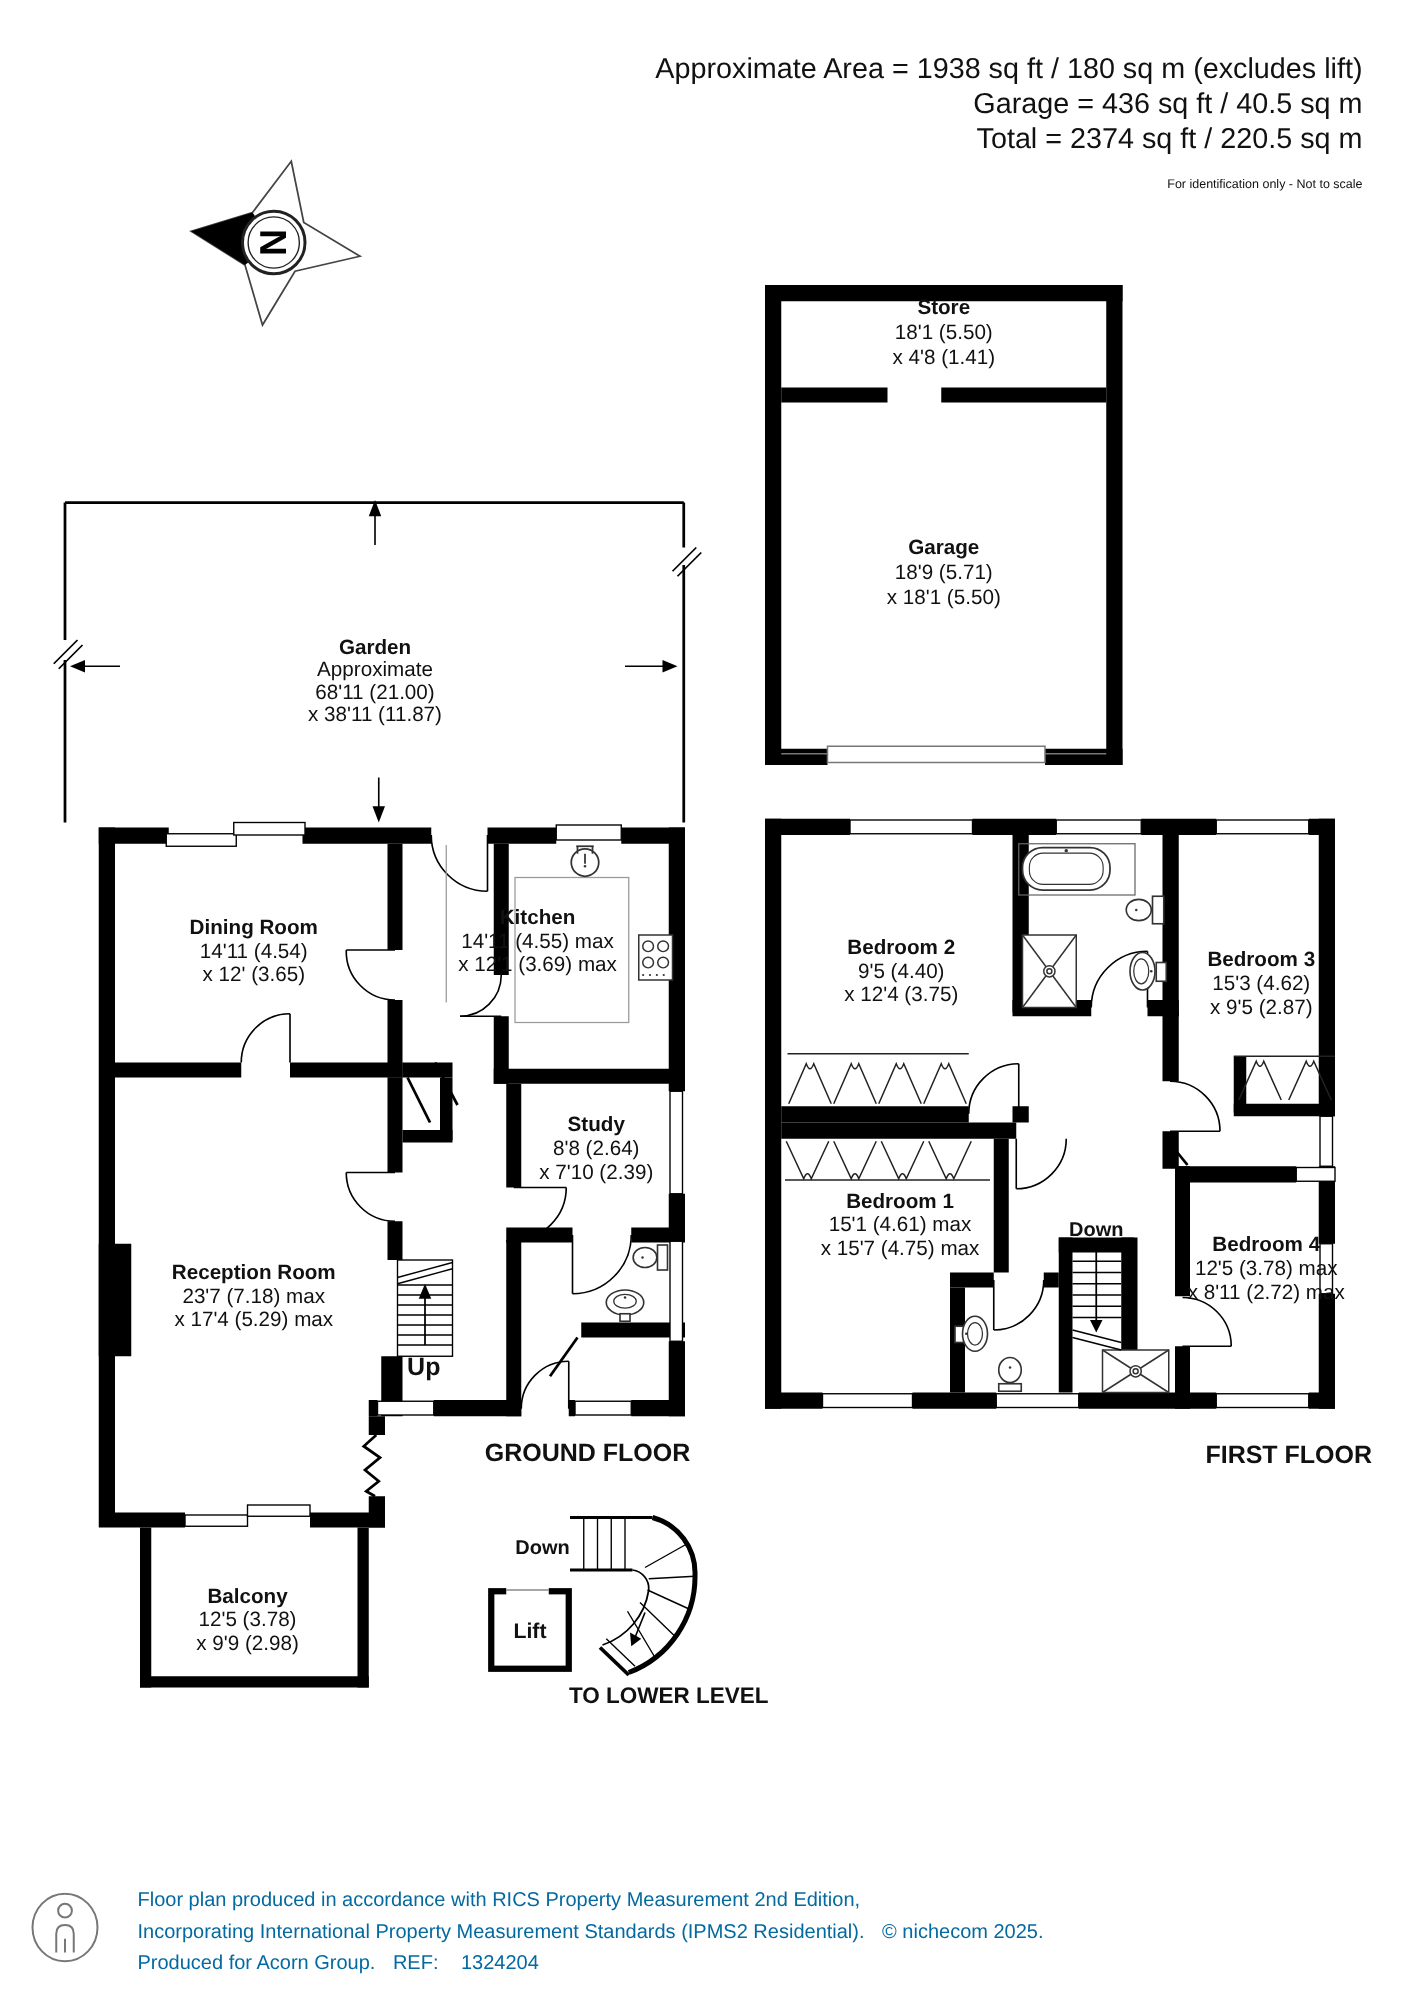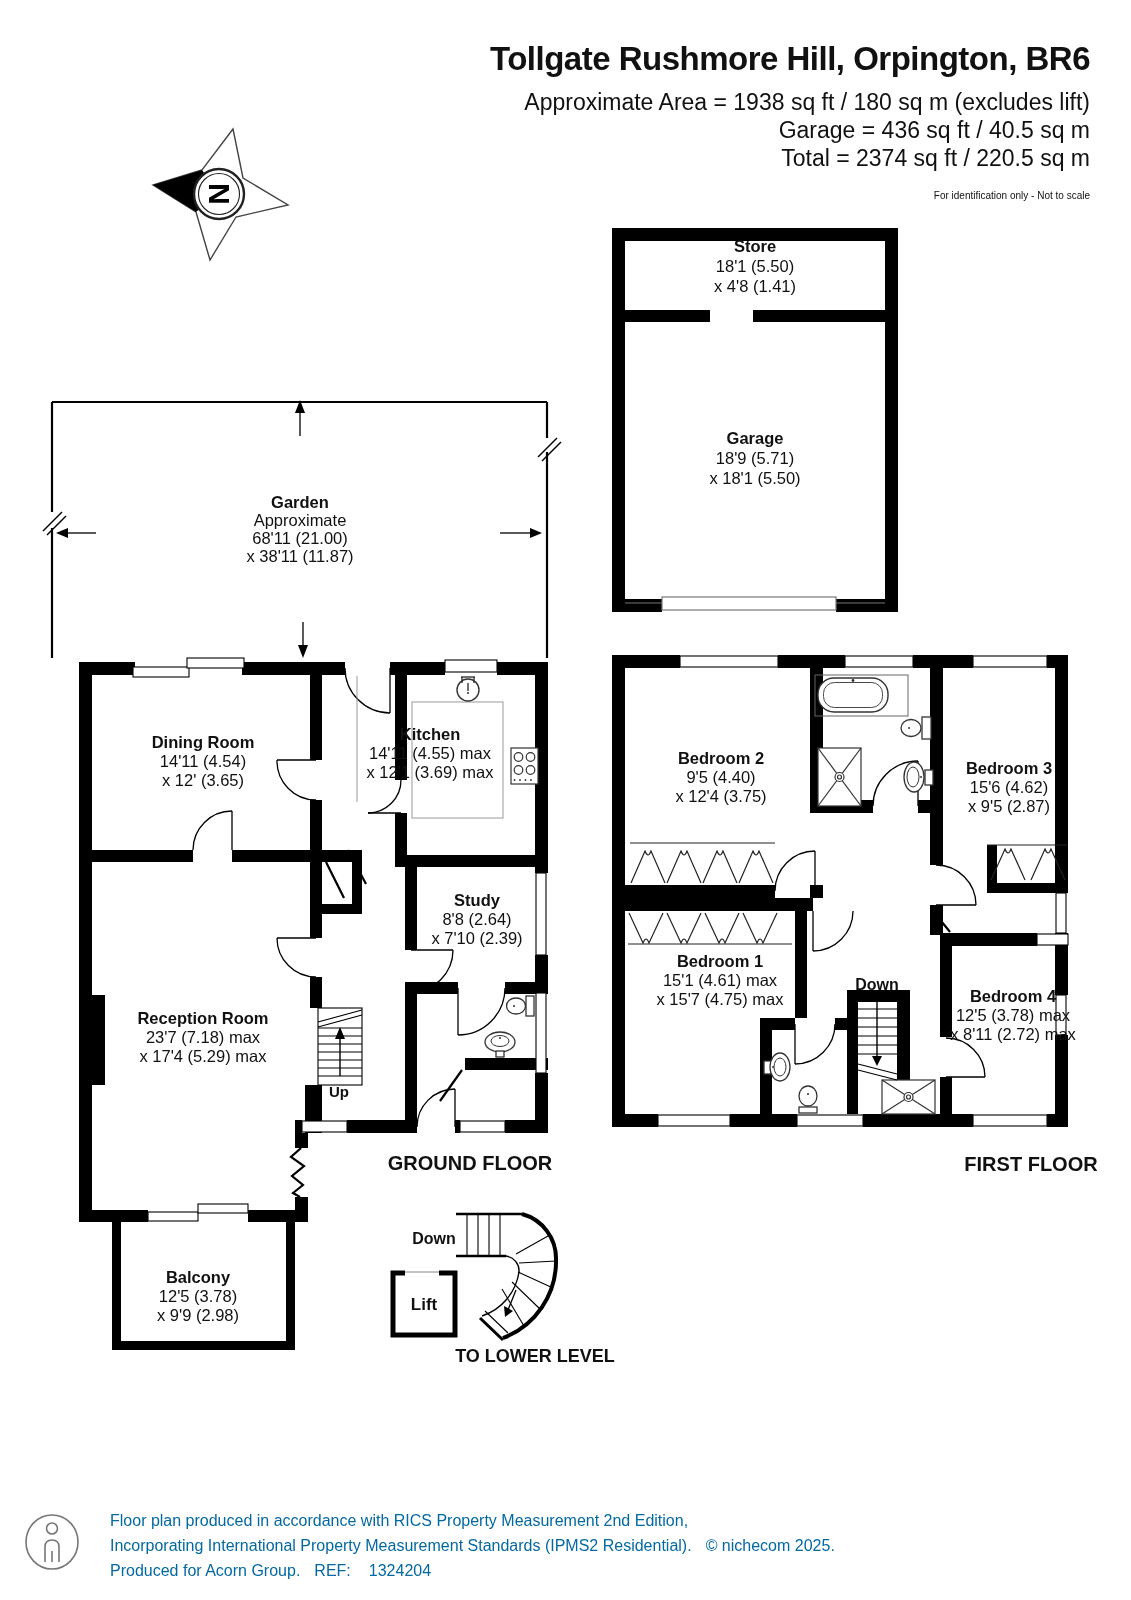--- a/index.html
+++ b/index.html
@@ -6,25 +6,25 @@
   body{font-family:"Liberation Sans",sans-serif;color:#111;}
   .canvas{position:relative;width:1131px;height:1600px;background:#fff;overflow:hidden;}
   .plan-svg{position:absolute;left:0;top:0;}
   .header{position:absolute;top:40px;right:41px;text-align:right;}
   .title{font-size:33px;font-weight:bold;margin:0 0 10px 0;letter-spacing:-0.5px;}
   .area-line{font-size:23px;line-height:28px;}
   .disclaimer{font-size:10px;margin-top:18px;}
   .room-label{position:absolute;transform:translateX(-50%);text-align:center;font-size:16.5px;line-height:19px;white-space:nowrap;}
   .room-label .nm{font-weight:bold;display:block;}
   .room-label span{display:block;}
-  .lh18{line-height:18px;}
+  .lh18{line-height:18px;margin-top:16px;}
   .lh20{line-height:20px;}
   .floor-label{position:absolute;transform:translateX(-50%);font-weight:bold;font-size:20px;white-space:nowrap;}
   .small-label{position:absolute;transform:translateX(-50%);font-weight:bold;font-size:16px;white-space:nowrap;}
-  .up-label{font-size:15px;}
+  .up-label{font-size:20px;}
   .footer{position:absolute;left:110px;top:1508px;font-size:16px;line-height:25px;color:#0369a1;}
   .footer .sp{margin-left:14px;}
   .footer .sp2{margin-left:18px;}
   .footer-icon{position:absolute;left:24px;top:1514px;}
 </style>
 </head>
 <body>
 
 <div class="canvas">
 
@@ -363,21 +363,20 @@
         <line x1="858" y1="1054" x2="897" y2="1054"></line>
         <line x1="877" y1="999" x2="877" y2="1058" stroke-width="1.4"></line>
         <polygon points="877,1066 872,1056 882,1056" fill="#000" stroke="none"></polygon>
         <line x1="858" y1="1064" x2="897" y2="1074"></line>
           <line x1="858" y1="1070" x2="897" y2="1080"></line>
       </g>
     </g>
   </svg>
 
   <div class="header">
-    <h1 class="title">Tollgate Rushmore Hill, Orpington, BR6</h1>
     <div class="area-line">Approximate Area = 1938 sq ft / 180 sq m (excludes lift)</div>
     <div class="area-line">Garage = 436 sq ft / 40.5 sq m</div>
     <div class="area-line">Total = 2374 sq ft / 220.5 sq m</div>
     <div class="disclaimer">For identification only - Not to scale</div>
   </div>
 
   <div class="room-label lh20" style="left:755px;top:236px">
     <b class="nm">Store</b>
     <span>18'1 (5.50)</span>
     <span>x 4'8 (1.41)</span>
@@ -418,21 +417,21 @@
     <span>12'5 (3.78)</span>
     <span>x 9'9 (2.98)</span>
   </div>
   <div class="room-label" style="left:721px;top:749px">
     <b class="nm">Bedroom 2</b>
     <span>9'5 (4.40)</span>
     <span>x 12'4 (3.75)</span>
   </div>
   <div class="room-label" style="left:1009px;top:759px">
     <b class="nm">Bedroom 3</b>
-    <span>15'6 (4.62)</span>
+    <span>15'3 (4.62)</span>
     <span>x 9'5 (2.87)</span>
   </div>
   <div class="room-label" style="left:720px;top:952px">
     <b class="nm">Bedroom 1</b>
     <span>15'1 (4.61) max</span>
     <span>x 15'7 (4.75) max</span>
   </div>
   <div class="room-label" style="left:1013px;top:987px">
     <b class="nm">Bedroom 4</b>
     <span>12'5 (3.78) max</span>

